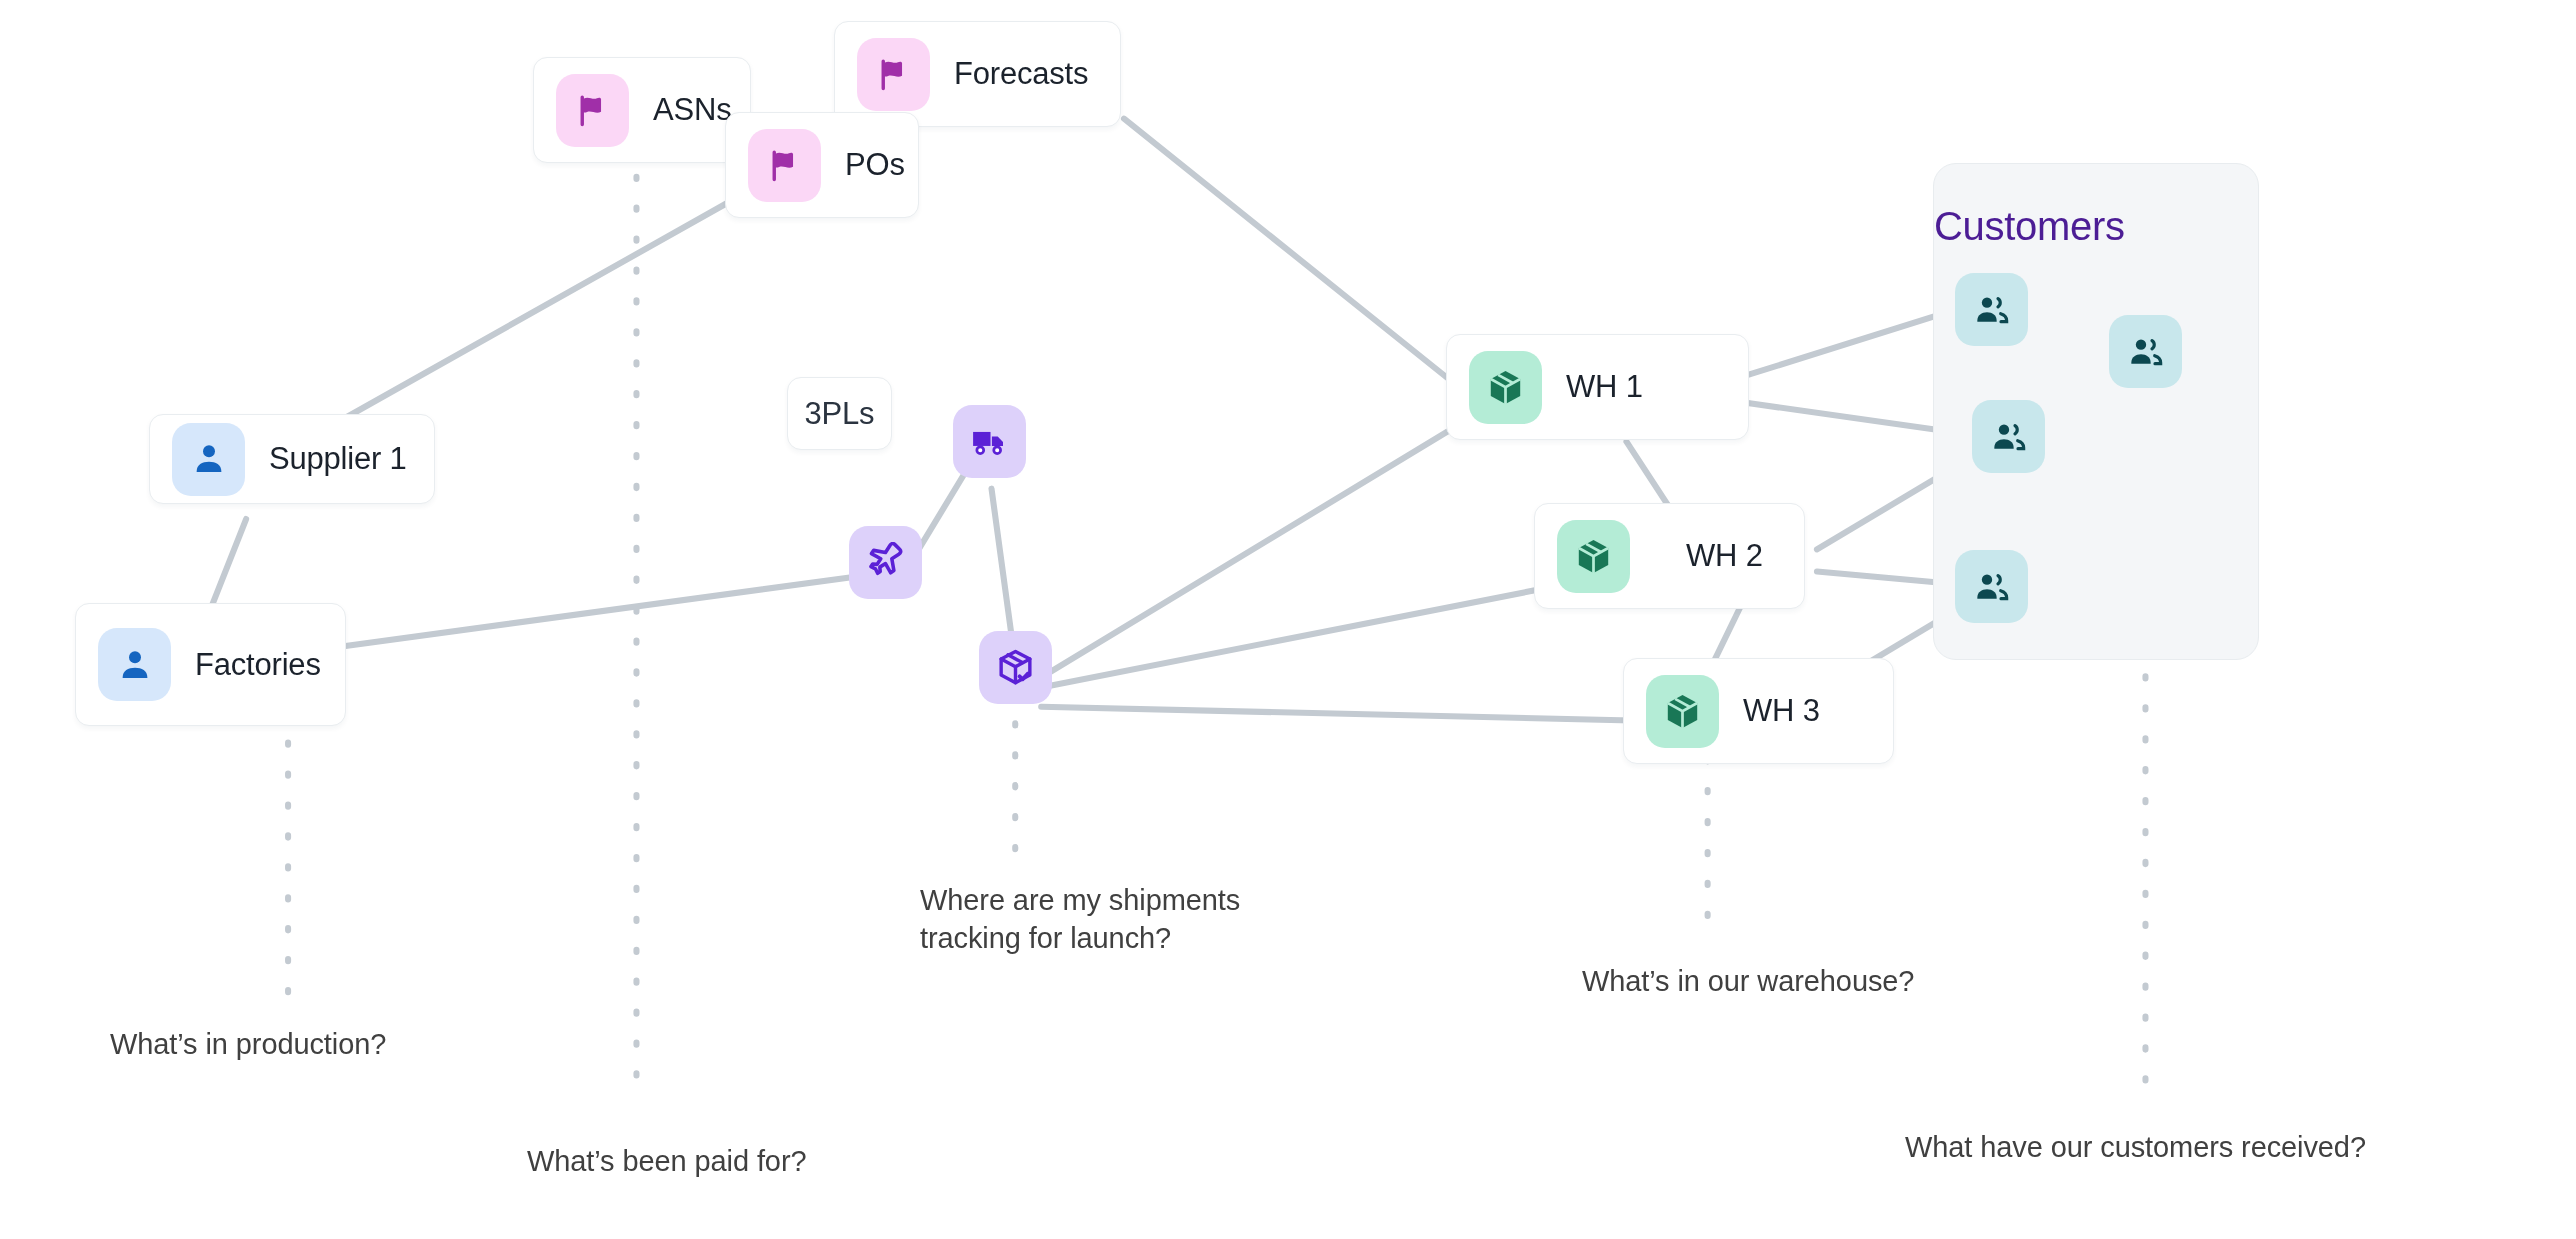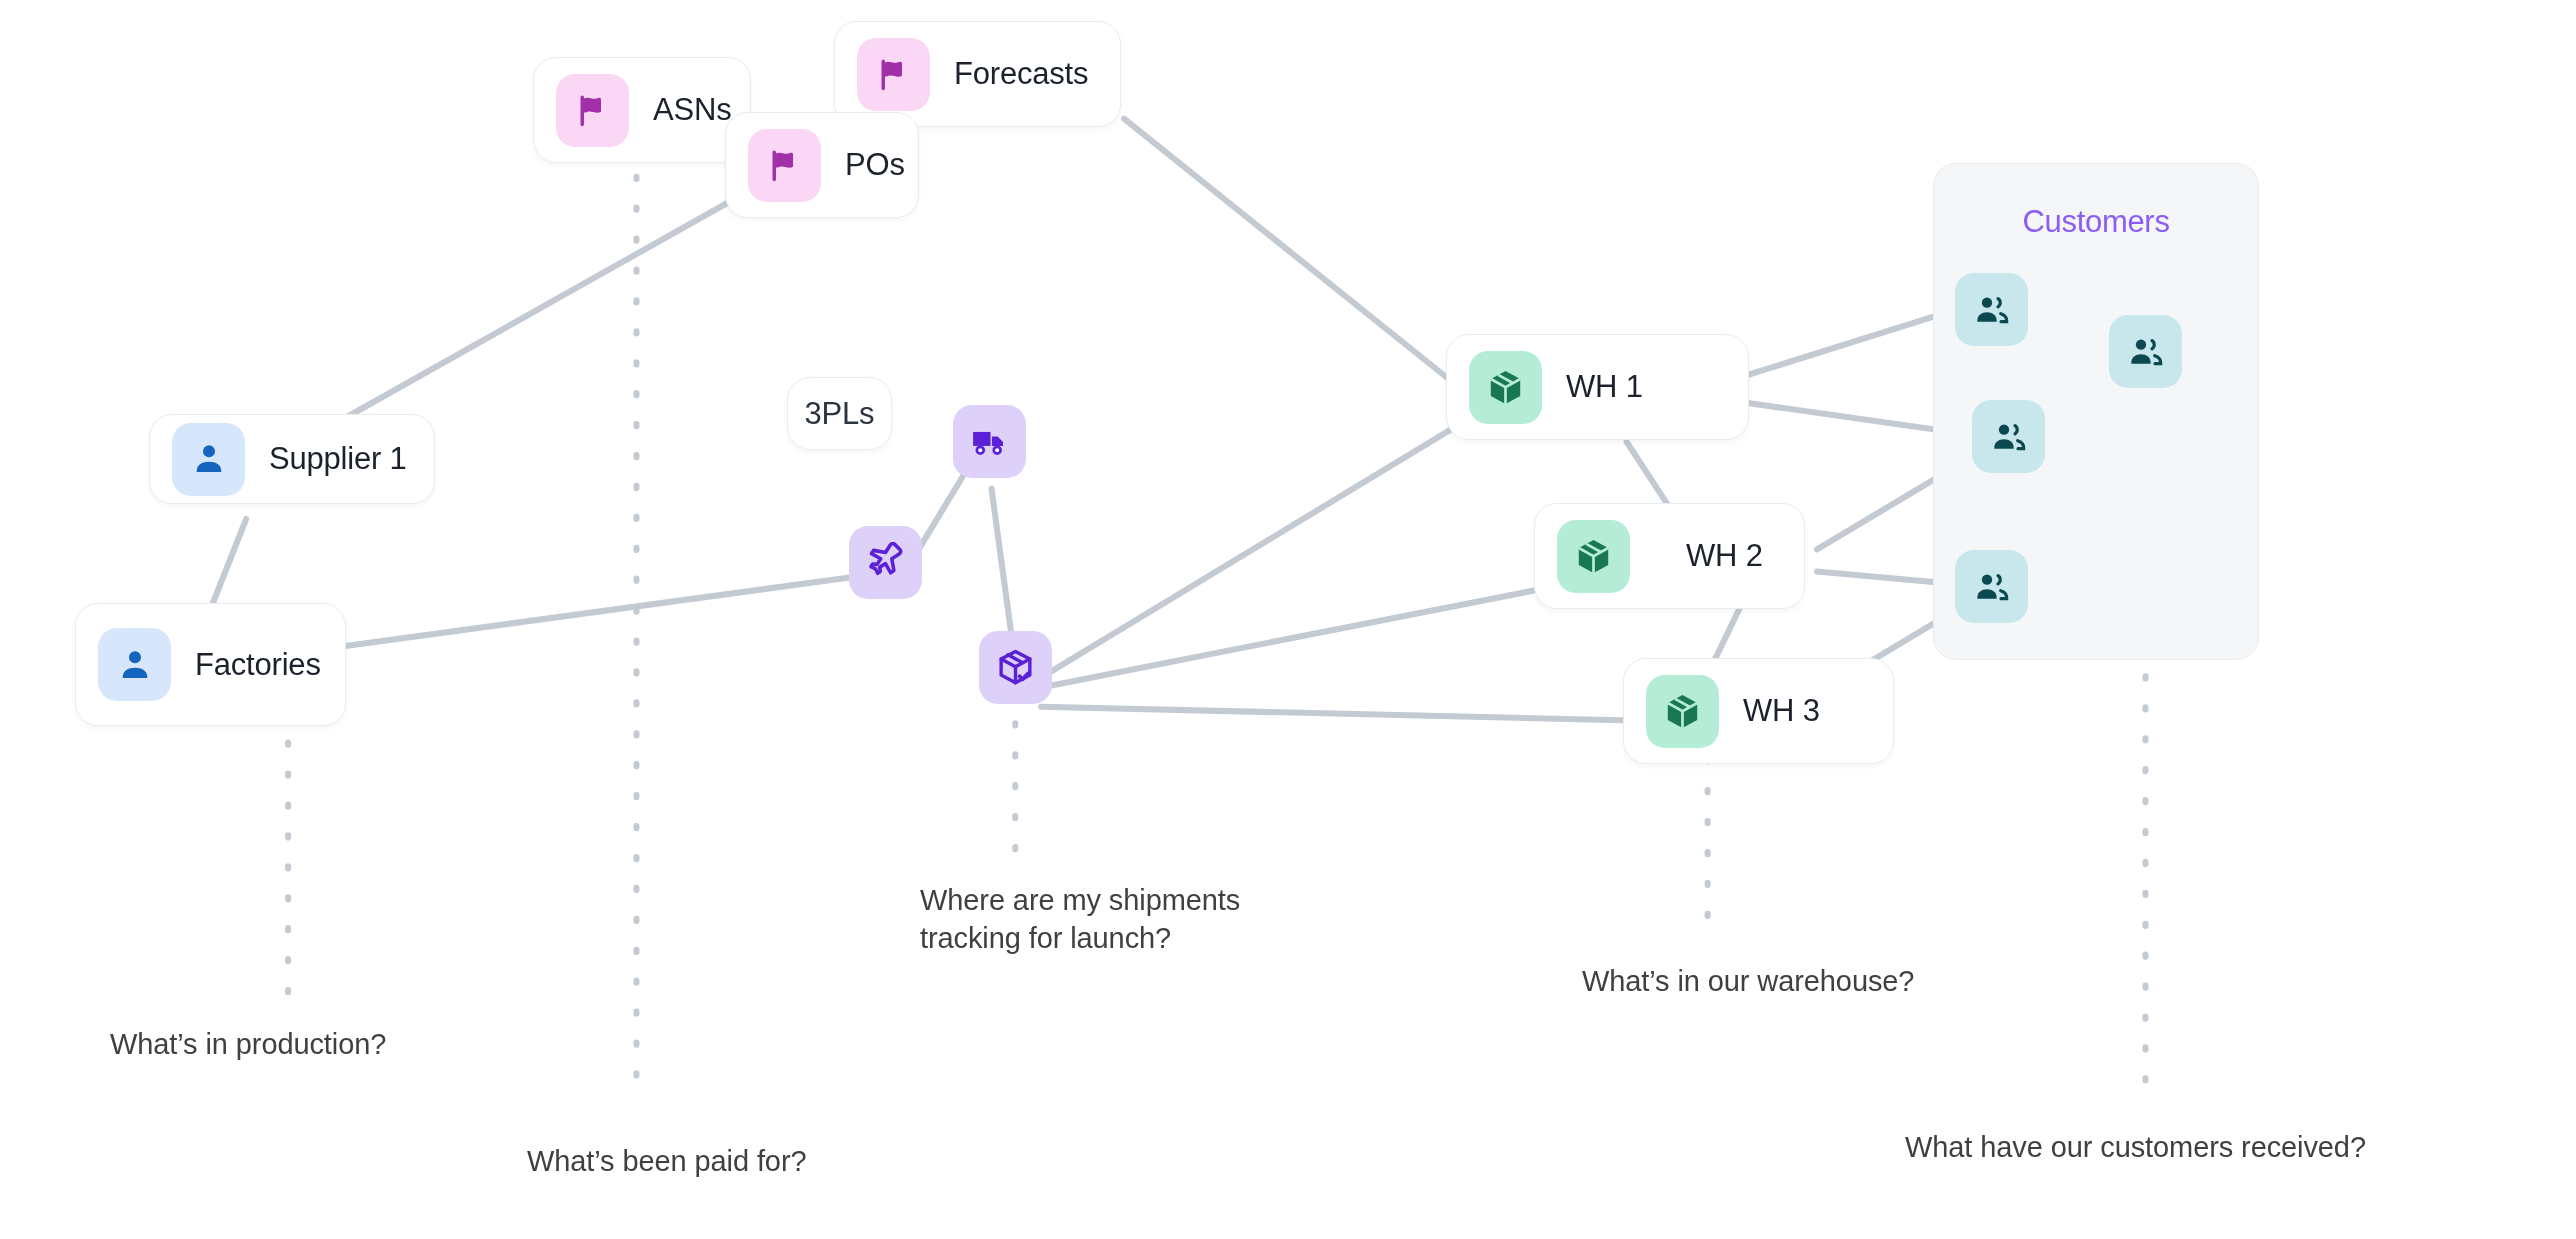--- a/index.html
+++ b/index.html
@@ -28,33 +28,33 @@
   .group-box{
     position:absolute;
     background:#f4f6f8;
     border:1.7px solid #e8ecef;
     border-radius:23px;
     box-sizing:border-box;
   }
   .group-title{
     position:absolute;
     width:100%;
-    text-align:center;
+    text-align:left;
     top:40px;
-    font-size:31px;
-    color:#8b5cf6;
+    font-size:40px;
+    color:#4c1d95;
     letter-spacing:-0.3px;
   }
 
   
   .card{
     position:absolute;
     background:#ffffff;
     border:1.7px solid #e9edf0;
-    border-radius:23px;
+    border-radius:14px;
     box-sizing:border-box;
     display:flex;
     align-items:center;
     box-shadow:0 2.2px 5.5px rgba(30,40,60,0.045);
   }
   .card .chip{
     width:73px;
     height:73px;
     border-radius:19px;
     flex:0 0 auto;

